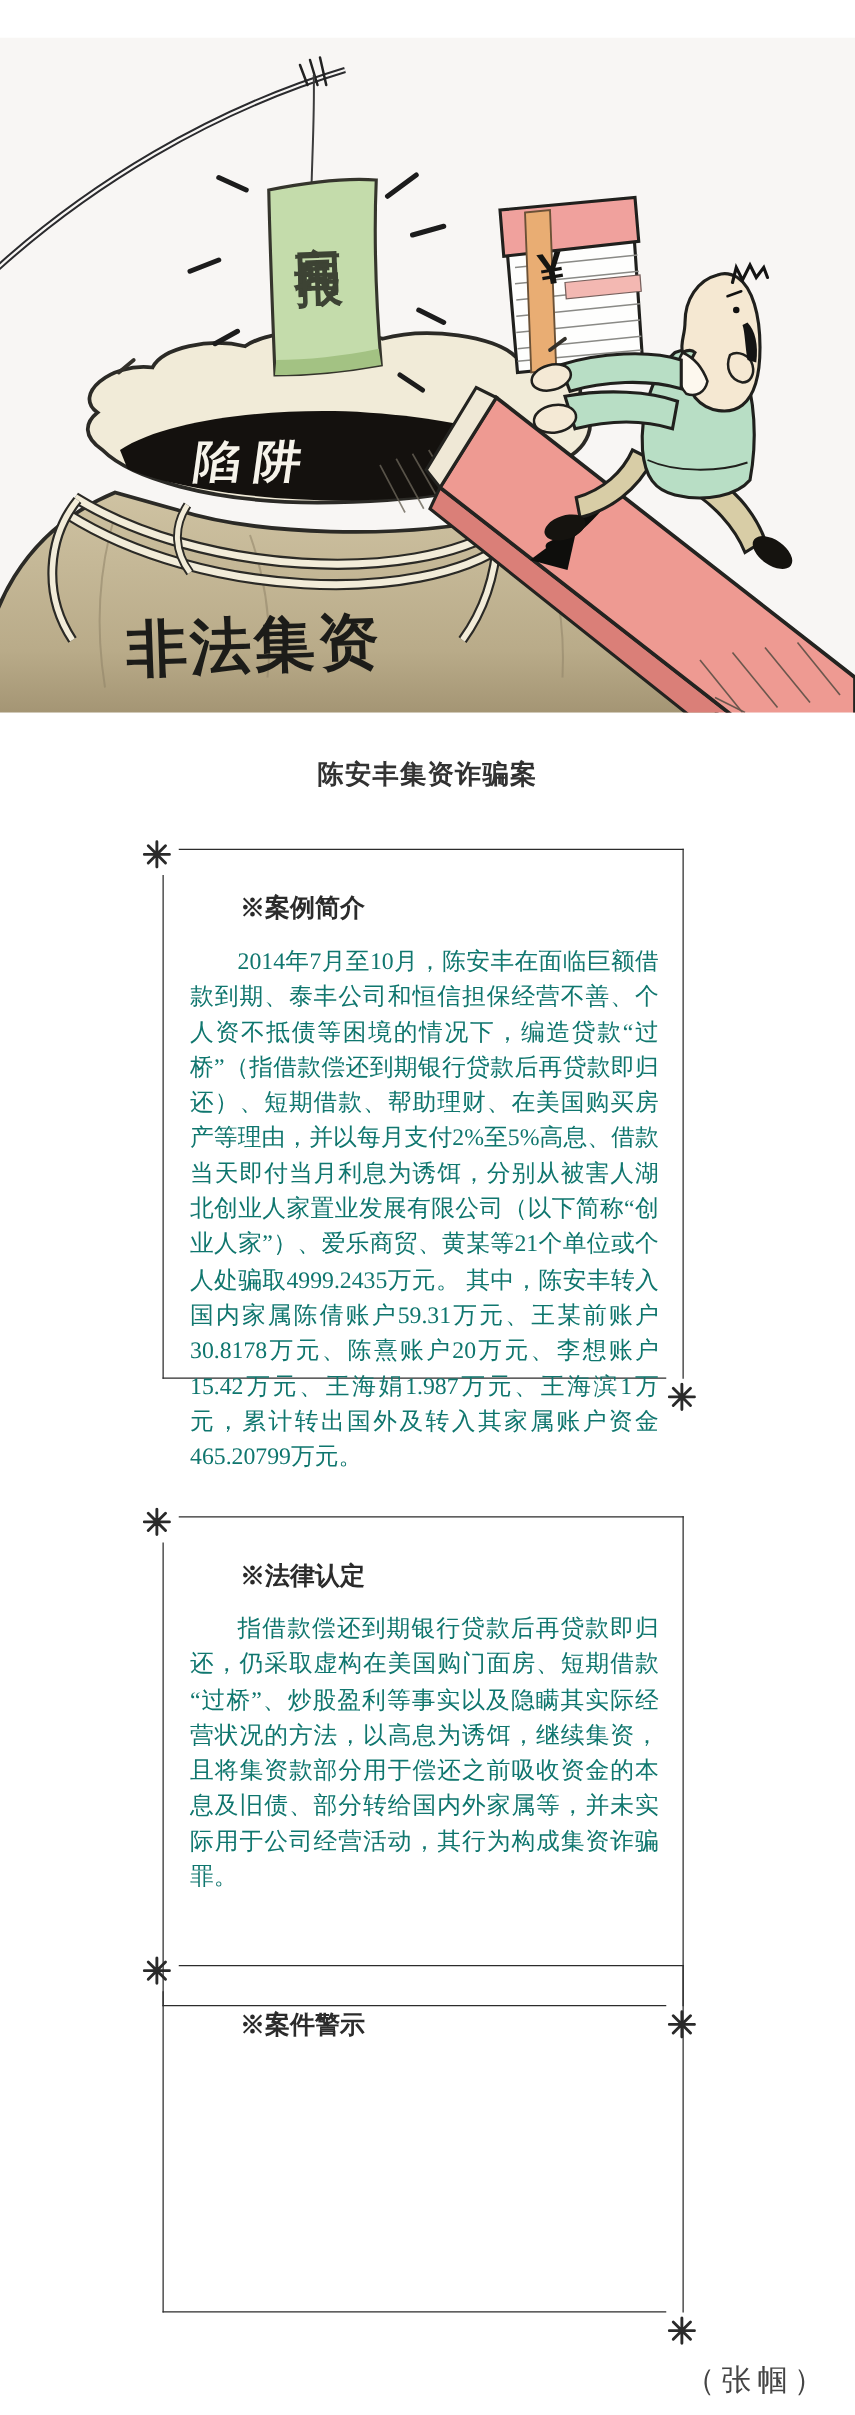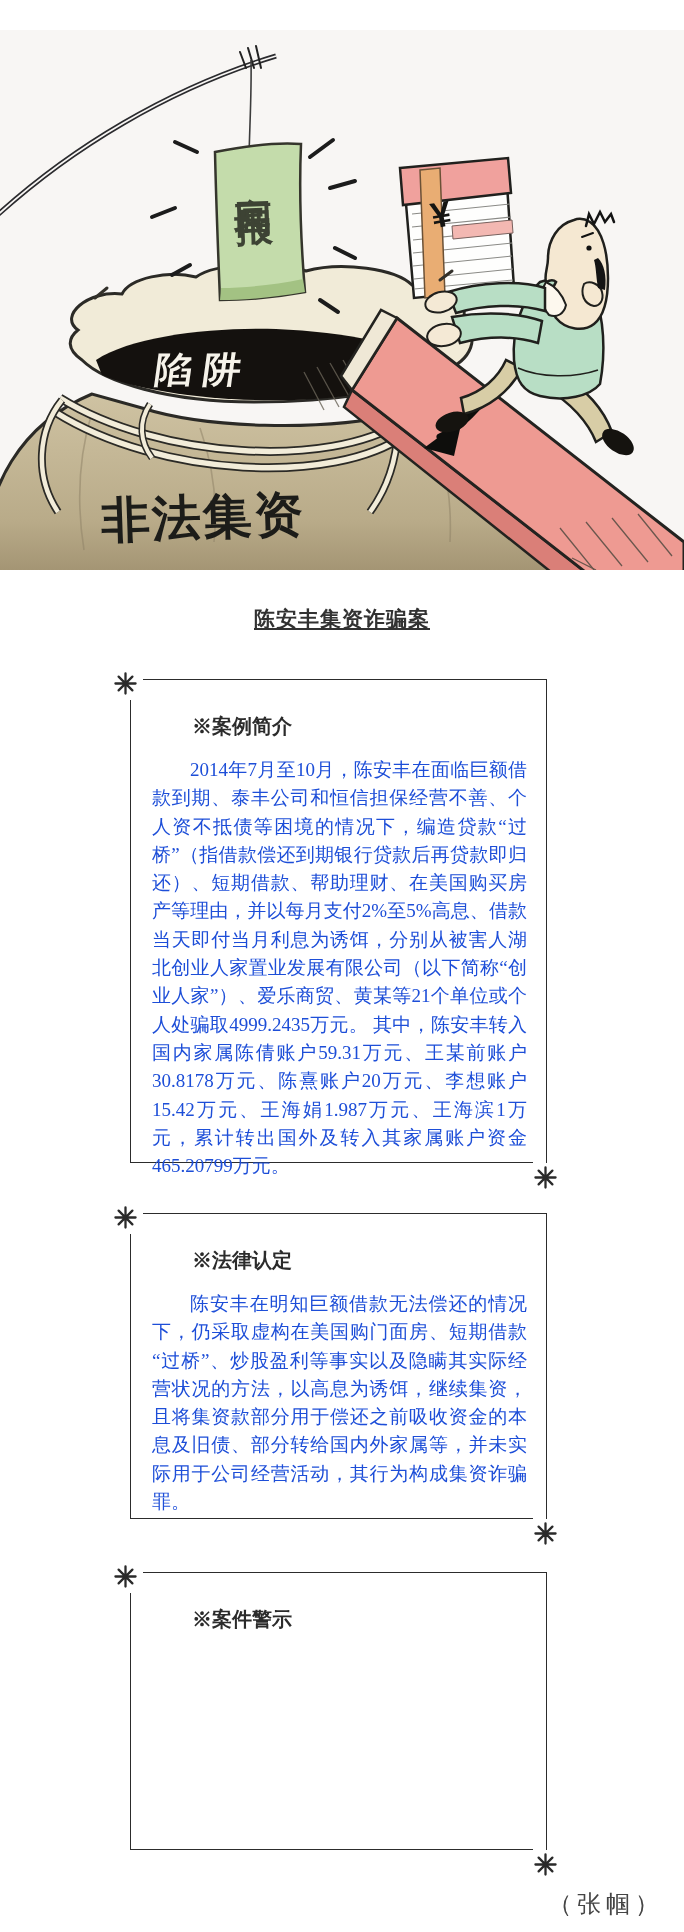--- a/index.html
+++ b/index.html
@@ -14,37 +14,37 @@
              color:#3d4334;letter-spacing:6px;transform:rotate(-2deg);}
   .trap-label{left:155px;top:321px;font-size:38px;font-weight:700;color:#f6f3ea;
               letter-spacing:10px;transform:skewX(-8deg) scaleY(.95);}
   .bag-label{left:101px;top:463px;font-size:49px;font-weight:900;color:#1c1c19;
              letter-spacing:2px;transform:rotate(-2deg);}
   .yuan-label{left:431px;top:167px;font-size:36px;font-weight:900;color:#151512;
               transform:rotate(-10deg);}
   
   .title{position:absolute;top:605px;left:0;width:684px;margin:0;text-align:center;
          font-size:21px;font-weight:700;color:#323232;letter-spacing:1px;
-         font-family:"Liberation Sans","DejaVu Sans",sans-serif;text-decoration:underline;}
+         font-family:"Liberation Sans","DejaVu Sans",sans-serif;}
   
   .card{position:absolute;left:130px;width:417px;box-sizing:border-box;}
-  .card1{top:679px;height:484px;}
-  .card2{top:1213px;height:306px;}
+  .card1{top:679px;height:424px;}
+  .card2{top:1213px;height:392px;}
   .card3{top:1572px;height:278px;}
   .frame-a{position:absolute;top:0;right:0;bottom:0;left:13px;
            border-top:1.6px solid #2c2c2c;border-right:1.6px solid #2c2c2c;}
   .frame-b{position:absolute;top:21px;right:14px;bottom:0;left:0;
            border-left:1.6px solid #2c2c2c;border-bottom:1.6px solid #2c2c2c;}
   .corner{position:absolute;width:23px;height:23px;}
   .corner.tl{top:-7px;left:-16px;}
   .corner.br{bottom:-26px;right:-10px;}
   .card-heading{position:relative;margin:34px 20px 0 22px;text-indent:2em;
                 font-size:20px;font-weight:700;color:#2b2b2b;}
   .card-body{position:relative;margin:16px 20px 0 22px;text-indent:2em;
-             font-size:19px;line-height:28.3px;color:#1d4ed8;text-align:justify;}
+             font-size:19px;line-height:28.3px;color:#0f766e;text-align:justify;}
   
   .byline{position:absolute;top:1888px;right:20px;font-size:24px;color:#454545;
           letter-spacing:5px;}
 </style>
 </head>
 <body>
 
 <div class="page">
 
   <div class="illu">
@@ -201,21 +201,21 @@
   <section class="card card2">
     <div class="frame-a"></div>
     <div class="frame-b"></div>
     <svg class="corner tl" viewBox="0 0 24 24">
       <path d="M12 1.5v21M1.5 12h21M4.8 4.8l14.4 14.4M19.2 4.8L4.8 19.2" stroke="#2a2a2a" stroke-width="2.4" stroke-linecap="round"></path>
     </svg>
     <svg class="corner br" viewBox="0 0 24 24">
       <path d="M12 1.5v21M1.5 12h21M4.8 4.8l14.4 14.4M19.2 4.8L4.8 19.2" stroke="#2a2a2a" stroke-width="2.4" stroke-linecap="round"></path>
     </svg>
     <h2 class="card-heading">※法律认定</h2>
-    <p class="card-body">陈安丰在明知巨额借款无法偿还的情况下，仍采取虚构在美国购门面房、短期借款“过桥”、炒股盈利等事实以及隐瞒其实际经营状况的方法，以高息为诱饵，继续集资，且将集资款部分用于偿还之前吸收资金的本息及旧债、部分转给国内外家属等，并未实际用于公司经营活动，其行为构成集资诈骗罪。</p>
+    <p class="card-body">指借款偿还到期银行贷款后再贷款即归还，仍采取虚构在美国购门面房、短期借款“过桥”、炒股盈利等事实以及隐瞒其实际经营状况的方法，以高息为诱饵，继续集资，且将集资款部分用于偿还之前吸收资金的本息及旧债、部分转给国内外家属等，并未实际用于公司经营活动，其行为构成集资诈骗罪。</p>
   </section>
 
   <section class="card card3">
     <div class="frame-a"></div>
     <div class="frame-b"></div>
     <svg class="corner tl" viewBox="0 0 24 24">
       <path d="M12 1.5v21M1.5 12h21M4.8 4.8l14.4 14.4M19.2 4.8L4.8 19.2" stroke="#2a2a2a" stroke-width="2.4" stroke-linecap="round"></path>
     </svg>
     <svg class="corner br" viewBox="0 0 24 24">
       <path d="M12 1.5v21M1.5 12h21M4.8 4.8l14.4 14.4M19.2 4.8L4.8 19.2" stroke="#2a2a2a" stroke-width="2.4" stroke-linecap="round"></path>

